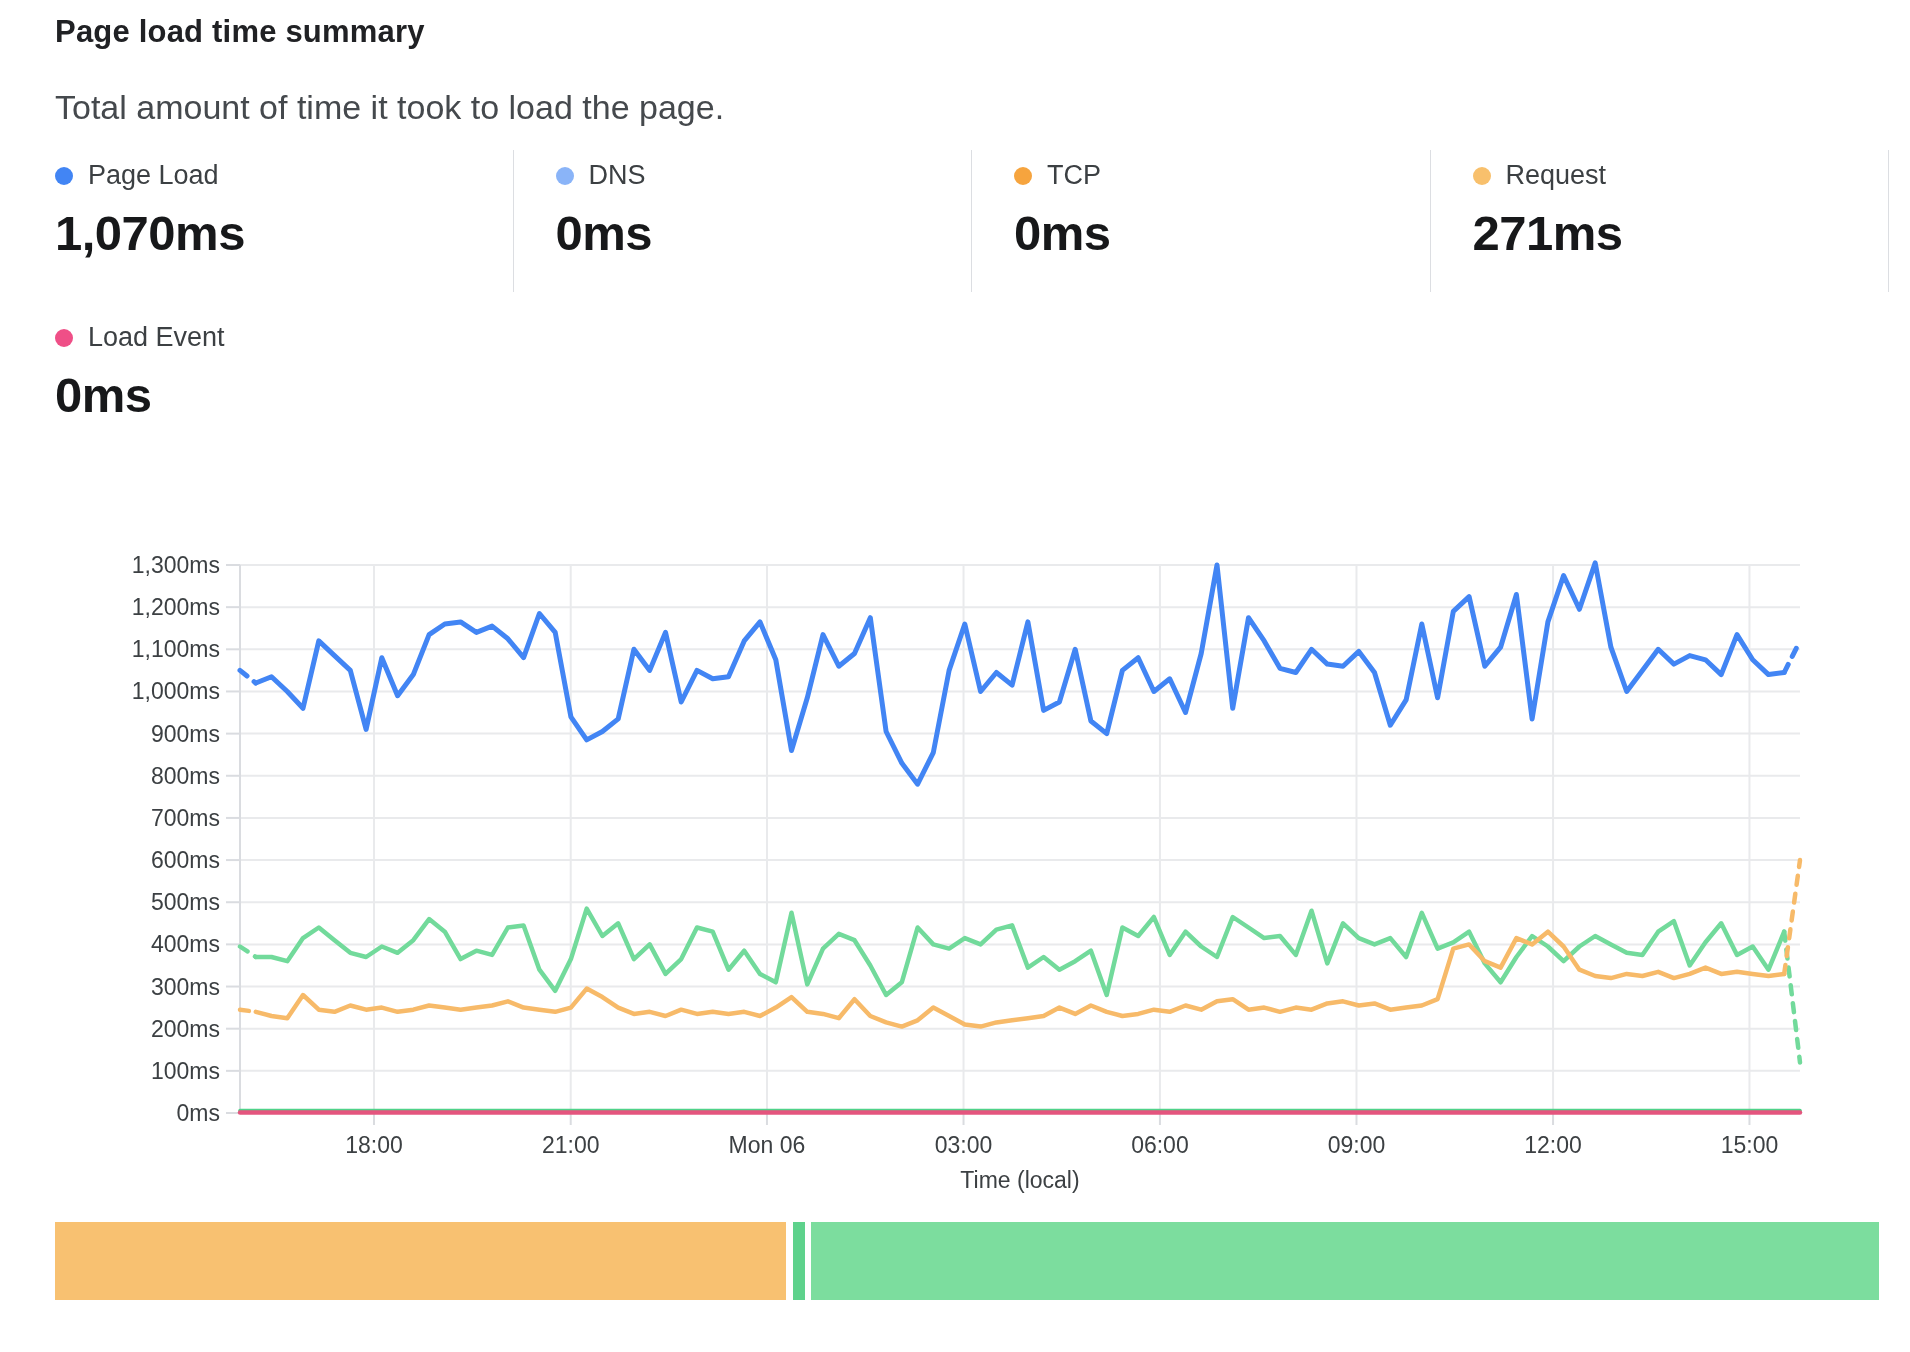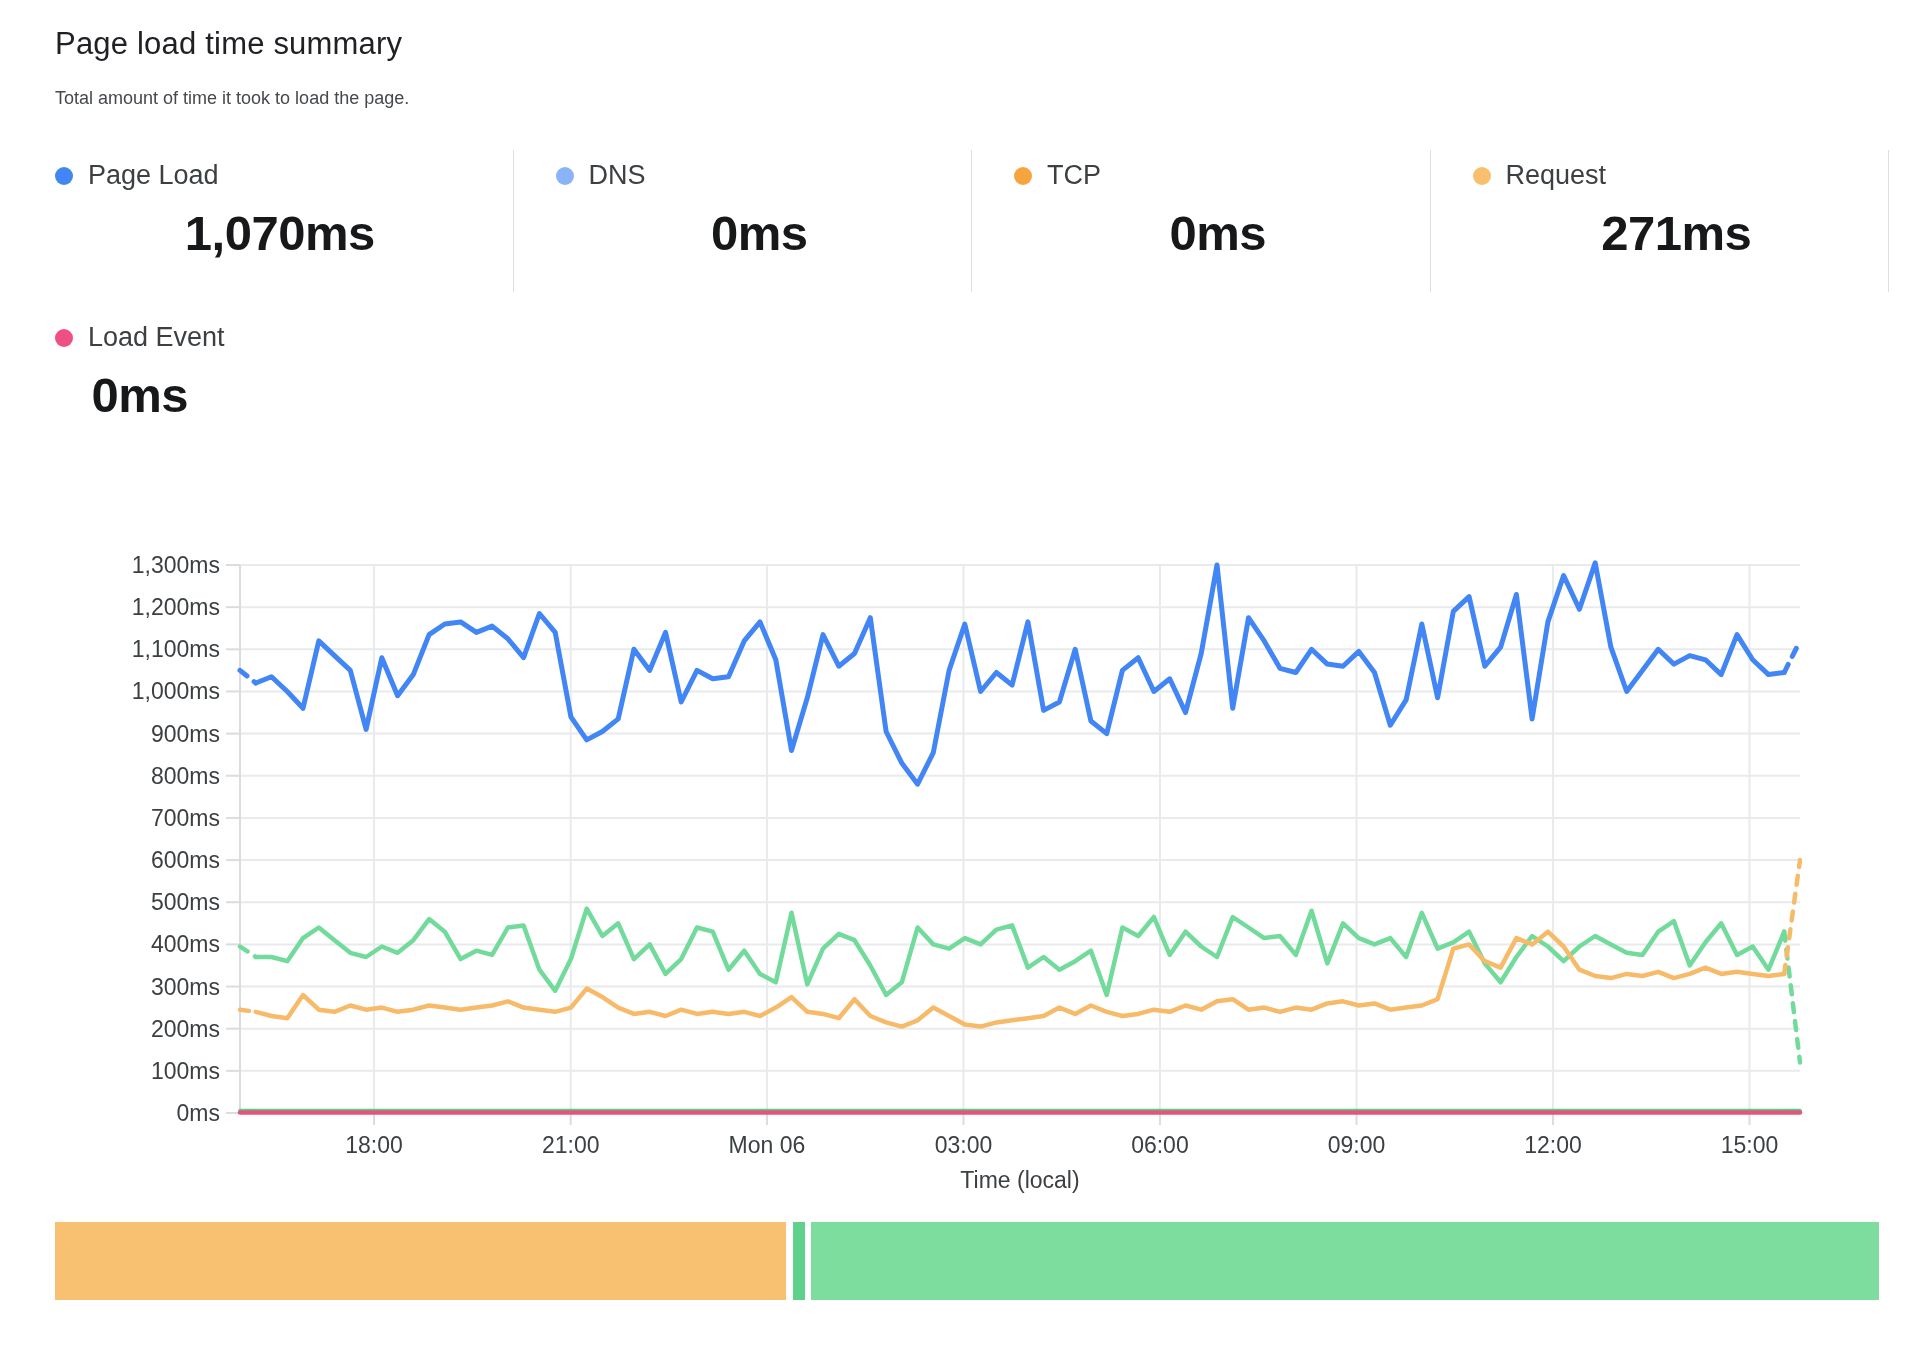--- a/index.html
+++ b/index.html
@@ -1,23 +1,23 @@
 <!DOCTYPE html>
 <html><head>
 <meta charset="utf-8">
 <style>
   * { margin:0; padding:0; box-sizing:border-box; }
   html,body { width:1910px; height:1352px; background:#ffffff; overflow:hidden;
               font-family:"Liberation Sans","DejaVu Sans",sans-serif; }
   .abs { position:absolute; }
-  .title { left:55px; top:26px; font-size:31px; font-weight:400; color:#202124; letter-spacing:.2px; }
-  .subtitle { left:55px; top:88px; font-size:18px; color:#45494d; }
+  .title { left:55px; top:14px; font-size:31px; font-weight:700; color:#202124; letter-spacing:.2px; }
+  .subtitle { left:55px; top:88px; font-size:34px; color:#45494d; }
 
   .metrics-row1 { left:55px; top:150px; width:1834px; display:flex; }
-  .metric { flex:1 1 0; height:142px; border-right:1px solid #dcdee2; padding:10px 8px 0 0;text-align:center; }
+  .metric { flex:1 1 0; height:142px; border-right:1px solid #dcdee2; padding:10px 8px 0 0; }
   .metric-head { display:flex; align-items:center; gap:15px; }
   .metric:not(:first-child) .metric-head, .metric:not(:first-child) .metric-value { padding-left:42px; }
   .dot { width:18px; height:18px; border-radius:50%; flex:0 0 18px; }
   .metric-label { font-size:27px; color:#3c4043; }
   .metric-value { font-size:49px; font-weight:700; color:#17181a; margin-top:14px; letter-spacing:-.5px; }
 
   .metrics-row2 { left:55px; top:312px; }
   .metrics-row2 .metric { border-right:none; height:auto; }
 
   .chart-wrap { left:0; top:440px; width:1910px; height:782px; }

